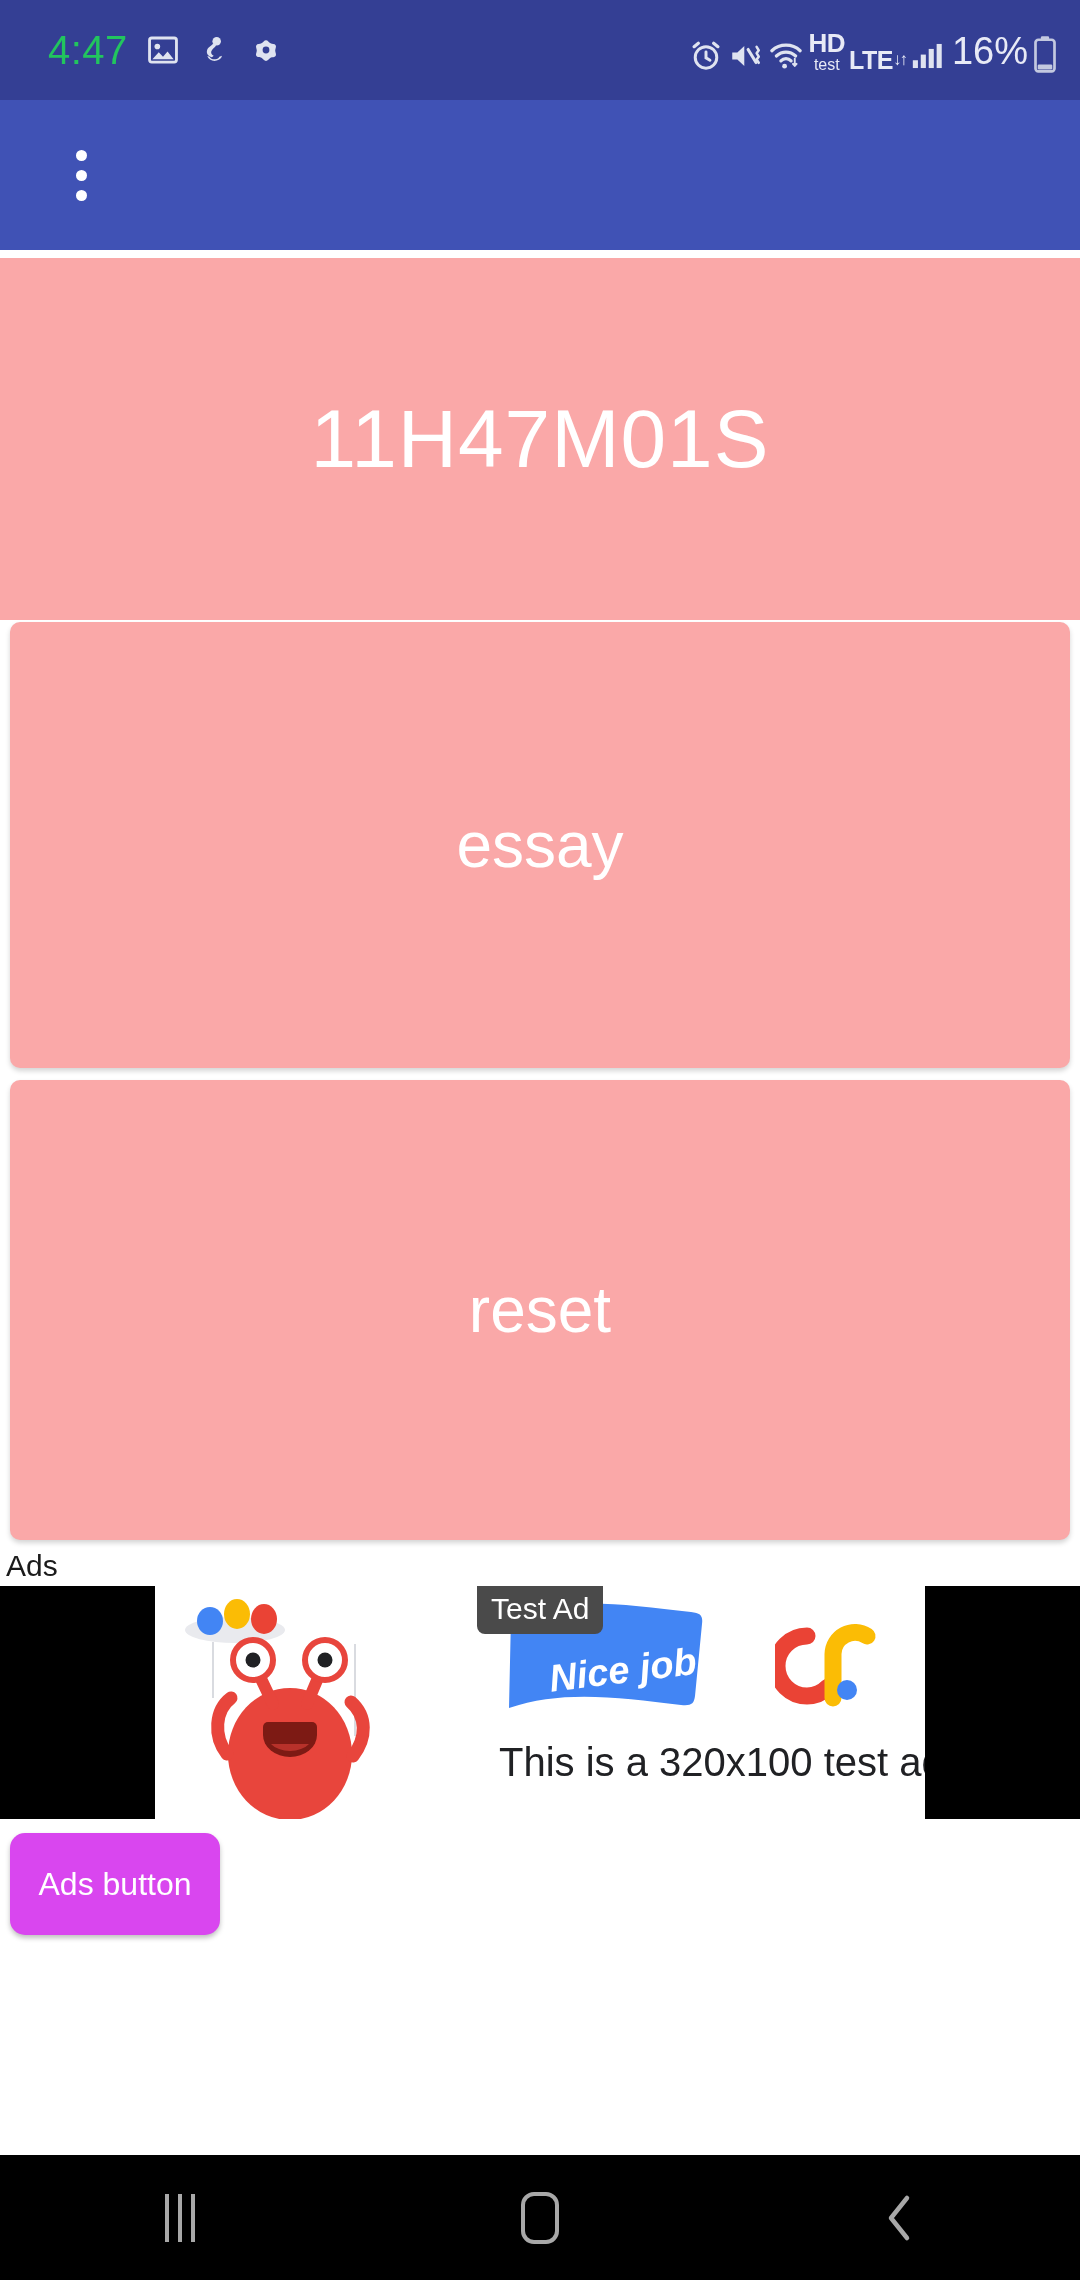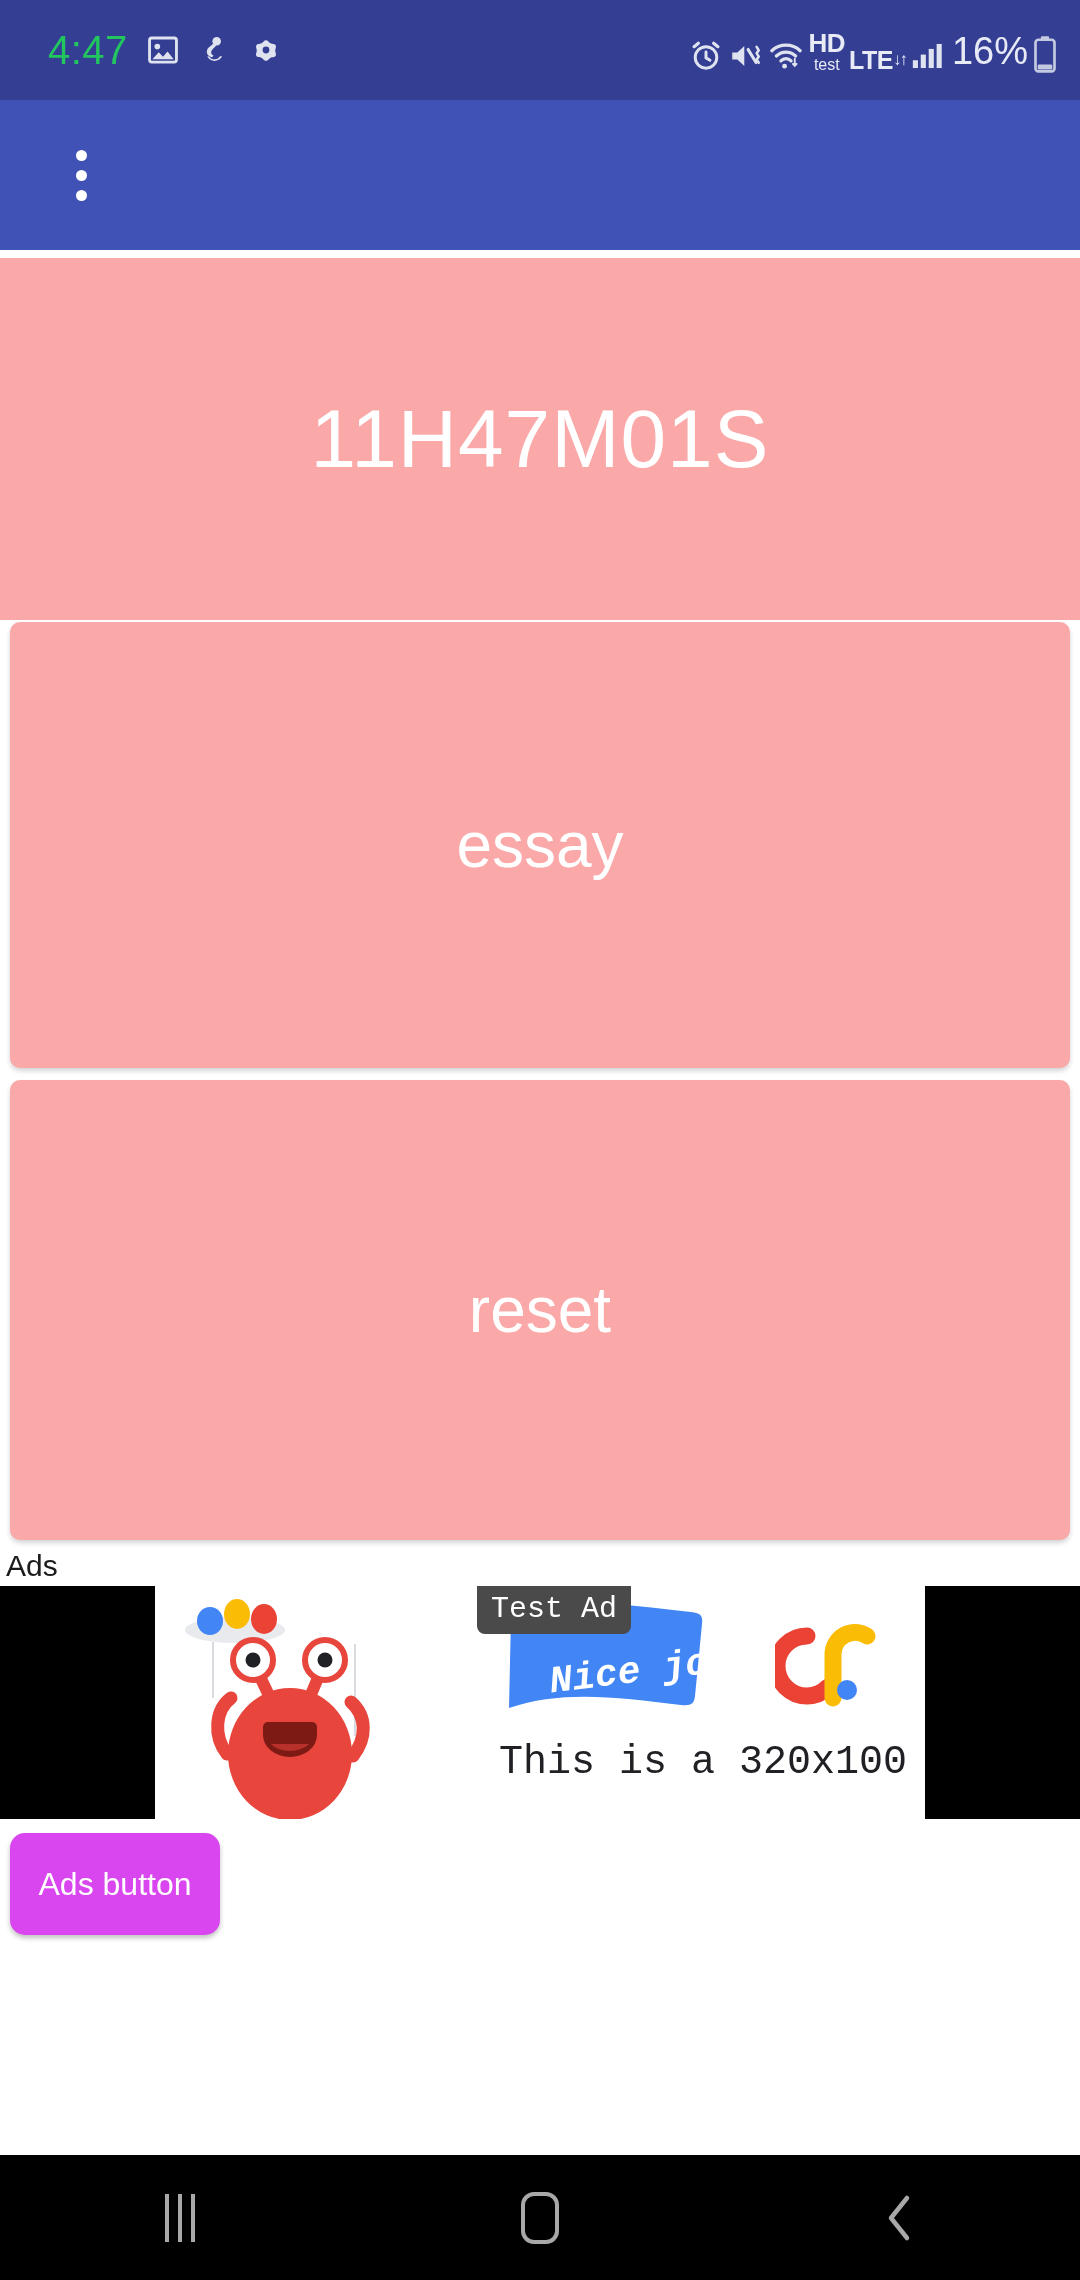--- a/index.html
+++ b/index.html
@@ -73,21 +73,21 @@
     font-size:30px; color:#1b1b1b; line-height:42px;
   }
 
   
   .ad-strip{
     position:absolute; left:0; top:1586px; width:1080px; height:233px;
     background:#000000; display:flex; align-items:stretch; justify-content:center;
   }
   .ad-card{
     width:770px; background:#ffffff; position:relative; overflow:hidden;
-    display:flex; align-items:center;font-family:Liberation Mono, monospace;
+    display:flex; align-items:center;
   }
   .ad-badge{
     position:absolute; left:322px; top:0; background:#4a4a4a; color:#fff;
     font-size:30px; padding:8px 14px 10px 14px; border-radius:0 0 8px 8px;
     z-index:6; line-height:1; white-space:nowrap;
   }
   .ad-left{ position:relative; width:330px; height:100%; }
   .ad-mid{ position:relative; flex:1; height:100%; }
   .ad-right{ position:relative; width:150px; height:100%; }
   .ad-caption{

